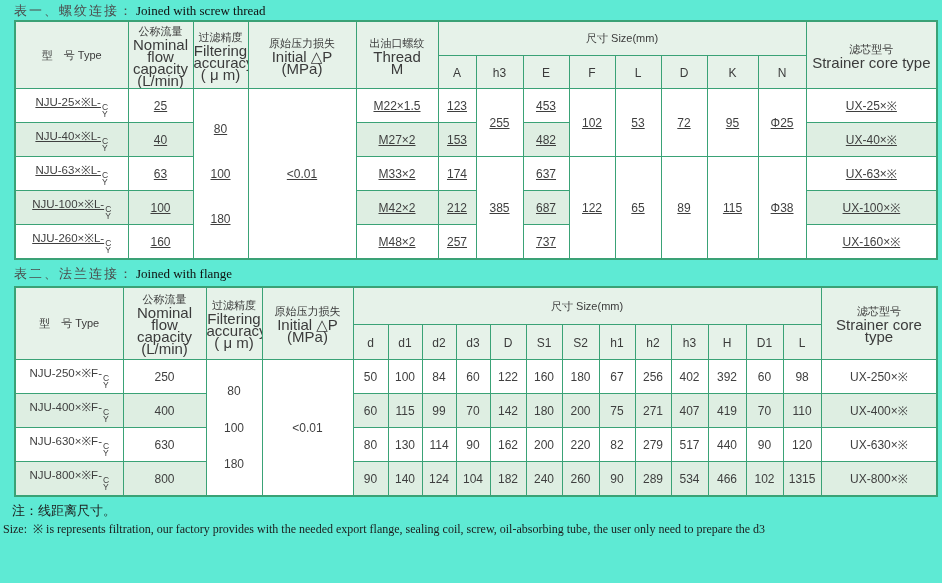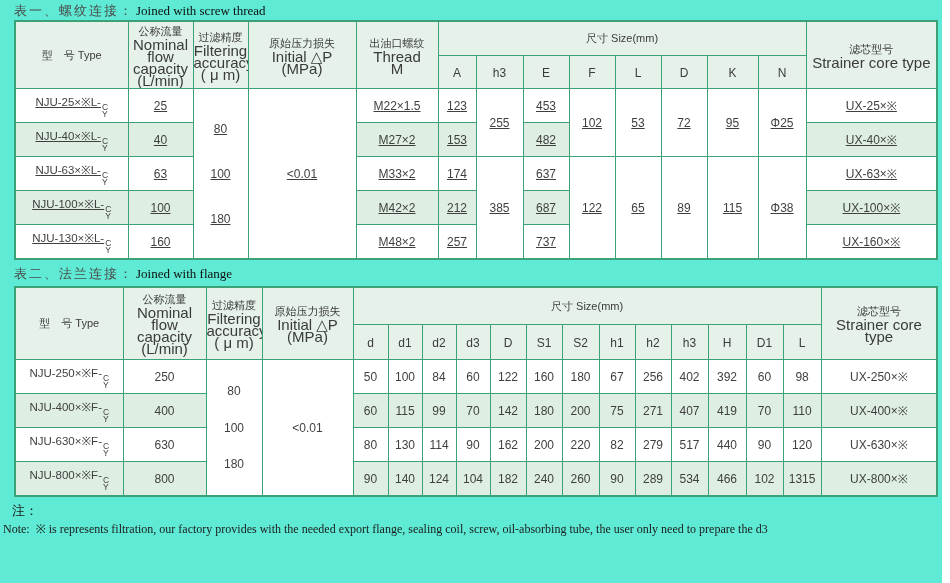--- a/index.html
+++ b/index.html
@@ -173,21 +173,21 @@
               <span>C</span>
               <span>Y</span>
             </span></td>
       <td class="shade">100</td>
       <td class="shade">M42×2</td>
       <td class="shade">212</td>
       <td class="shade">687</td>
       <td class="shade">UX-100×※</td>
     </tr>
     <tr class="dr">
-      <td class="typecell"><span>NJU-130×※L-</span><span class="cy">
+      <td class="typecell"><span>NJU-260×※L-</span><span class="cy">
               <span>C</span>
               <span>Y</span>
             </span></td>
       <td>160</td>
       <td>M48×2</td>
       <td>257</td>
       <td>737</td>
       <td>UX-160×※</td>
     </tr>
   </tbody>
@@ -356,23 +356,24 @@
       <td class="shade">1315</td>
       <td class="shade">UX-800×※</td>
     </tr>
   </tbody>
     </table>
 
   <div class="notes">
     <div class="note-row note-cn">
       <div class="nlabel">注：</div>
       <div class="nbody">
+        <div>线距离尺寸。</div>
       </div>
     </div>
     <div class="note-row note-en">
-      <div class="nlabel">Note:</div>
+      <div class="nlabel">Size:</div>
       <div class="nbody" style="padding-left:6px;">
         <div>※ is represents filtration, our factory provides with the needed export flange, sealing coil, screw, oil-absorbing tube, the user only need to prepare the d3</div>
       </div>
     </div>
   </div>
 
 </div>
 
 </body></html>

